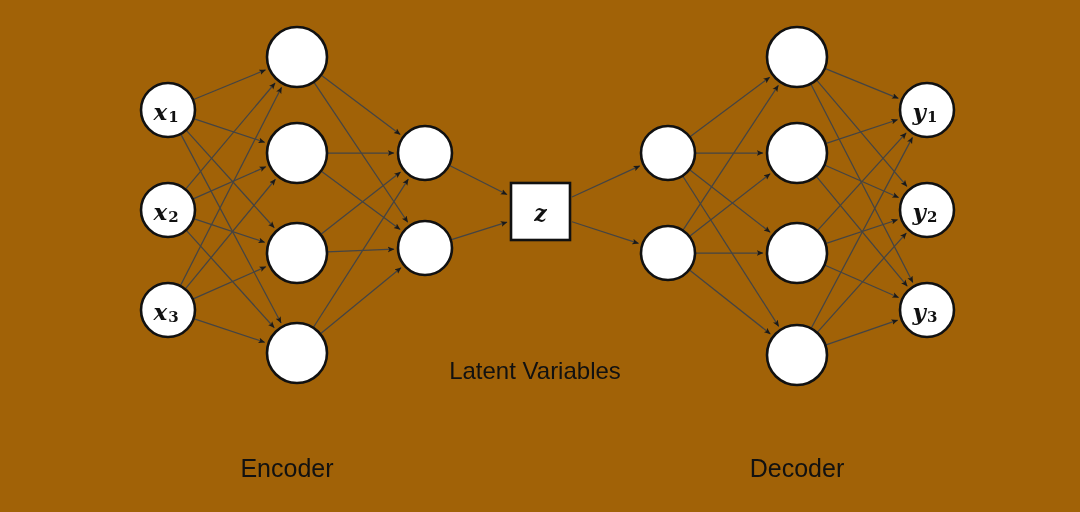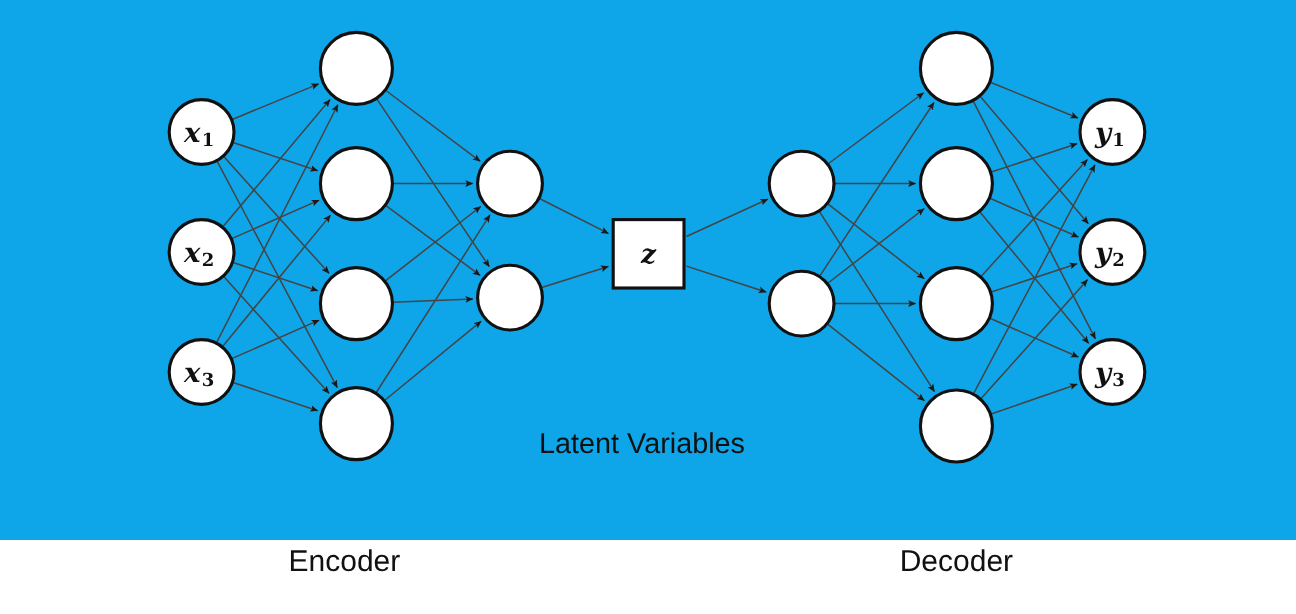--- a/index.html
+++ b/index.html
@@ -9,22 +9,22 @@
   }
   body {
     width: 1080px;
     height: 512px;
     overflow: hidden;
     font-family: "Liberation Sans", sans-serif;
   }
   #canvas-wrap {
     position: relative;
     width: 1080px;
-    height: 450px;
-    background: #0ea5e9;
+    height: 512px;
+    background: #a16207;
   }
   svg#diagram {
     position: absolute;
     top: 0;
     left: 0;
     width: 1080px;
     height: 512px;
     display: block;
   }
   .node-circle {

